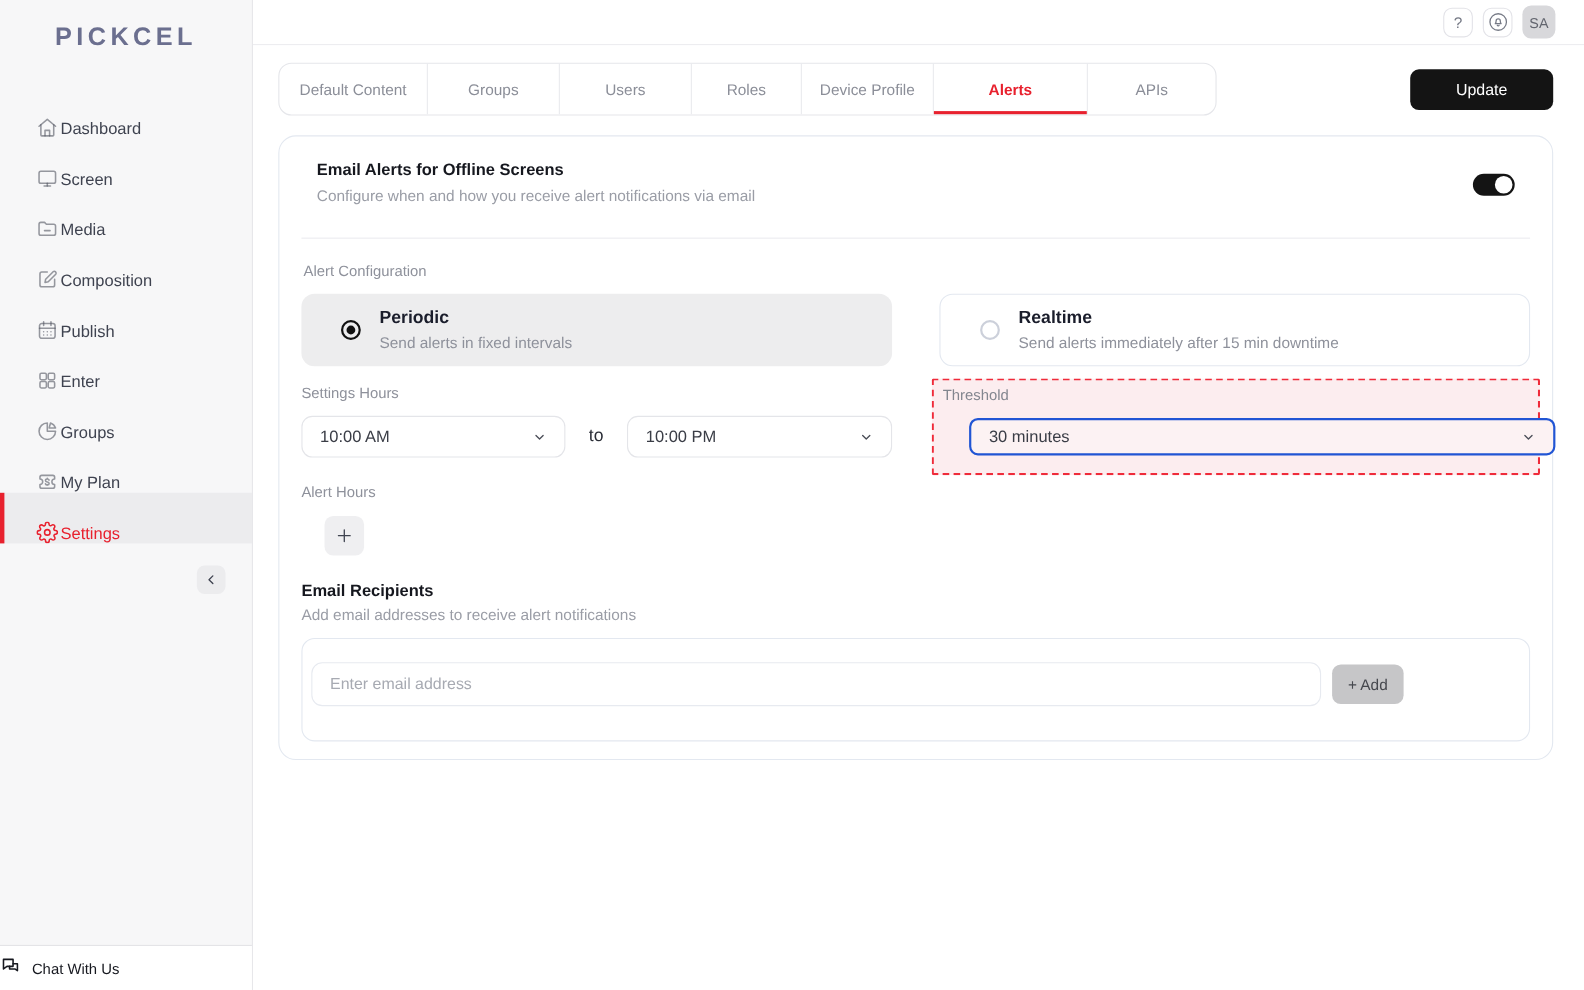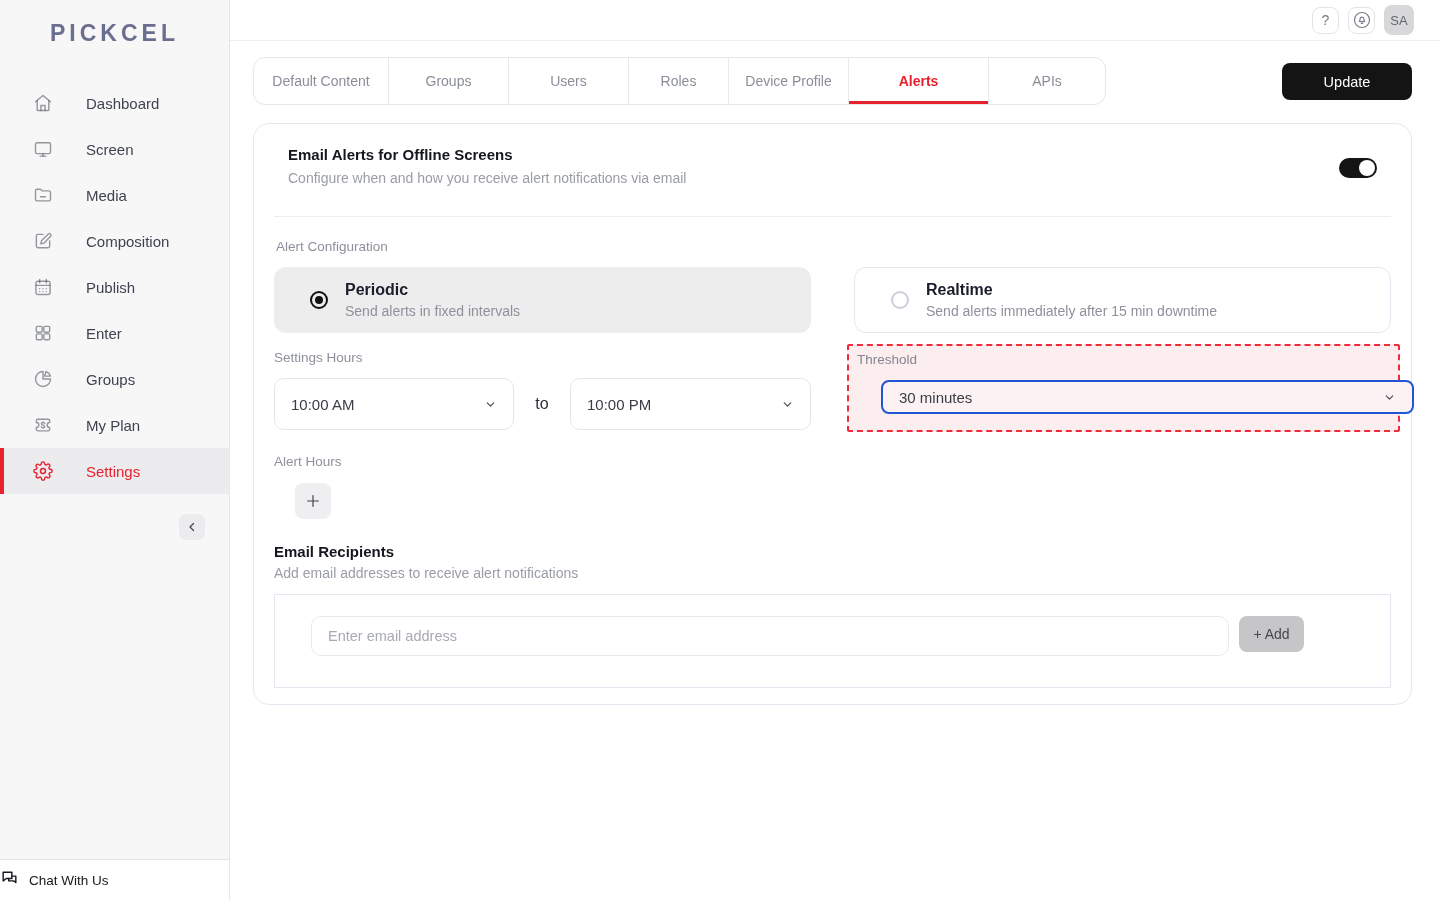--- a/index.html
+++ b/index.html
@@ -15,21 +15,21 @@
     width:230px; flex:0 0 230px; background:#f7f7f8;
     border-right:1px solid #e7e7ea; display:flex; flex-direction:column;
     position:relative;
   }
   .logo-wrap { height:66px; display:flex; align-items:center; justify-content:center; }
   .logo {
     font-size:23px; font-weight:600; letter-spacing:4px; color:#6b6f8f;
   }
   .nav { display:flex; flex-direction:column; margin-top:14px; }
   .nav-item {
-    height:46px; display:flex; align-items:center; gap:33px;
+    height:46px; display:flex; align-items:flex-end; gap:2px;
     padding-left:32px; cursor:pointer; position:relative;
     color:#3f4350; font-size:15px;
   }
   .nav-item .nicon { width:21px; height:21px; display:flex; align-items:center; justify-content:center; }
   .nav-item svg { stroke:#53576399; }
   .nav-item.active { background:#ececee; color:#e8212e; }
   .nav-item.active::before {
     content:""; position:absolute; left:0; top:0; bottom:0; width:4px; background:#e8212e;
   }
   .nav-item.active svg { stroke:#e8212e; }
@@ -126,21 +126,21 @@
     content:""; position:absolute; left:50%; top:50%; transform:translate(-50%,-50%);
     width:8px; height:8px; border-radius:50%; background:#111;
   }
   .radio.off { border:2px solid #ccd0da; }
   .choice-title { font-size:16px; font-weight:bold; color:#1a1d2b; }
   .choice-desc { font-size:14px; color:#8e919b; margin-top:4px; }
 
   .row2 { margin-top:17px; }
   .hours-selects { display:flex; align-items:center; margin-top:13px; }
   .select {
-    height:52px; border:1px solid #e4e5e9; border-radius:10px; background:#fff;
+    height:38px; border:1px solid #e4e5e9; border-radius:10px; background:#fff;
     display:flex; align-items:center; justify-content:space-between;
     padding:0 16px; font-size:15px; color:#3a3d46; cursor:pointer;
   }
   .select.w1 { width:240px; } .select.w2 { width:241px; }
   .to-label { width:56px; text-align:center; font-size:16px; color:#2a2d36; }
   .chev { color:#4a4d57; display:flex; }
 
   .threshold-box {
     border:2px dashed #ef2b3a; background:#fcedef; border-radius:2px;
     padding:6px 8px 16px; margin:-6px -9px 0 -7px;
@@ -153,22 +153,22 @@
 
   .alert-hours { margin-top:24px; }
   .plus-btn {
     margin:14px 0 0 21px; width:36px; height:36px; border-radius:8px;
     background:#efeff1; border:none; cursor:pointer; color:#3f4350;
     font-size:21px; line-height:1; display:flex; align-items:center; justify-content:center;
   }
 
   .recipients { margin-top:24px; }
   .recipients-card {
-    margin-top:13px; border:1px solid #e3e8f0; border-radius:0;
-    padding:21px 36px 31px; display:flex; gap:10px;
+    margin-top:13px; border:1px solid #e3e8f0; border-radius:12px;
+    padding:21px 8px 31px; display:flex; align-items:center; gap:10px;
   }
   .email-input {
     flex:0 0 918px; width:918px; height:40px; border:1px solid #e7eaf0; border-radius:10px;
     padding:0 16px; font-size:14.5px; color:#3a3d46; outline:none;
     font-family:"Liberation Sans",sans-serif;
   }
   .email-input::placeholder { color:#a7aab2; }
   .add-btn {
     width:65px; height:36px; background:#c6c6c8; border:none; border-radius:8px;
     font-size:14px; color:#46484e; cursor:pointer; font-family:"Liberation Sans",sans-serif;

